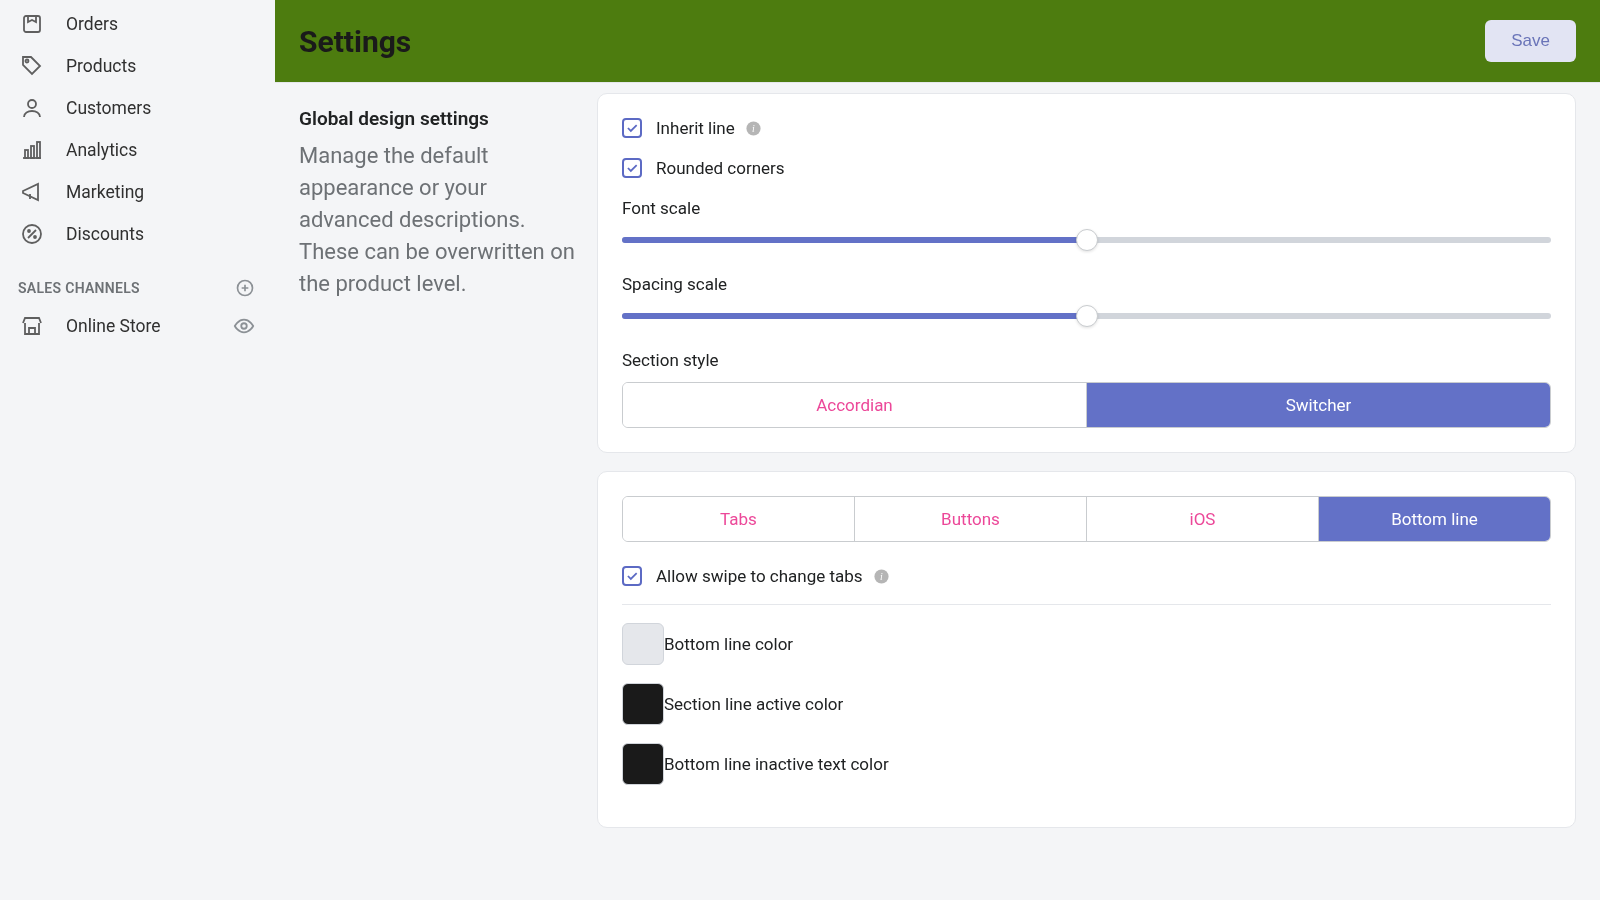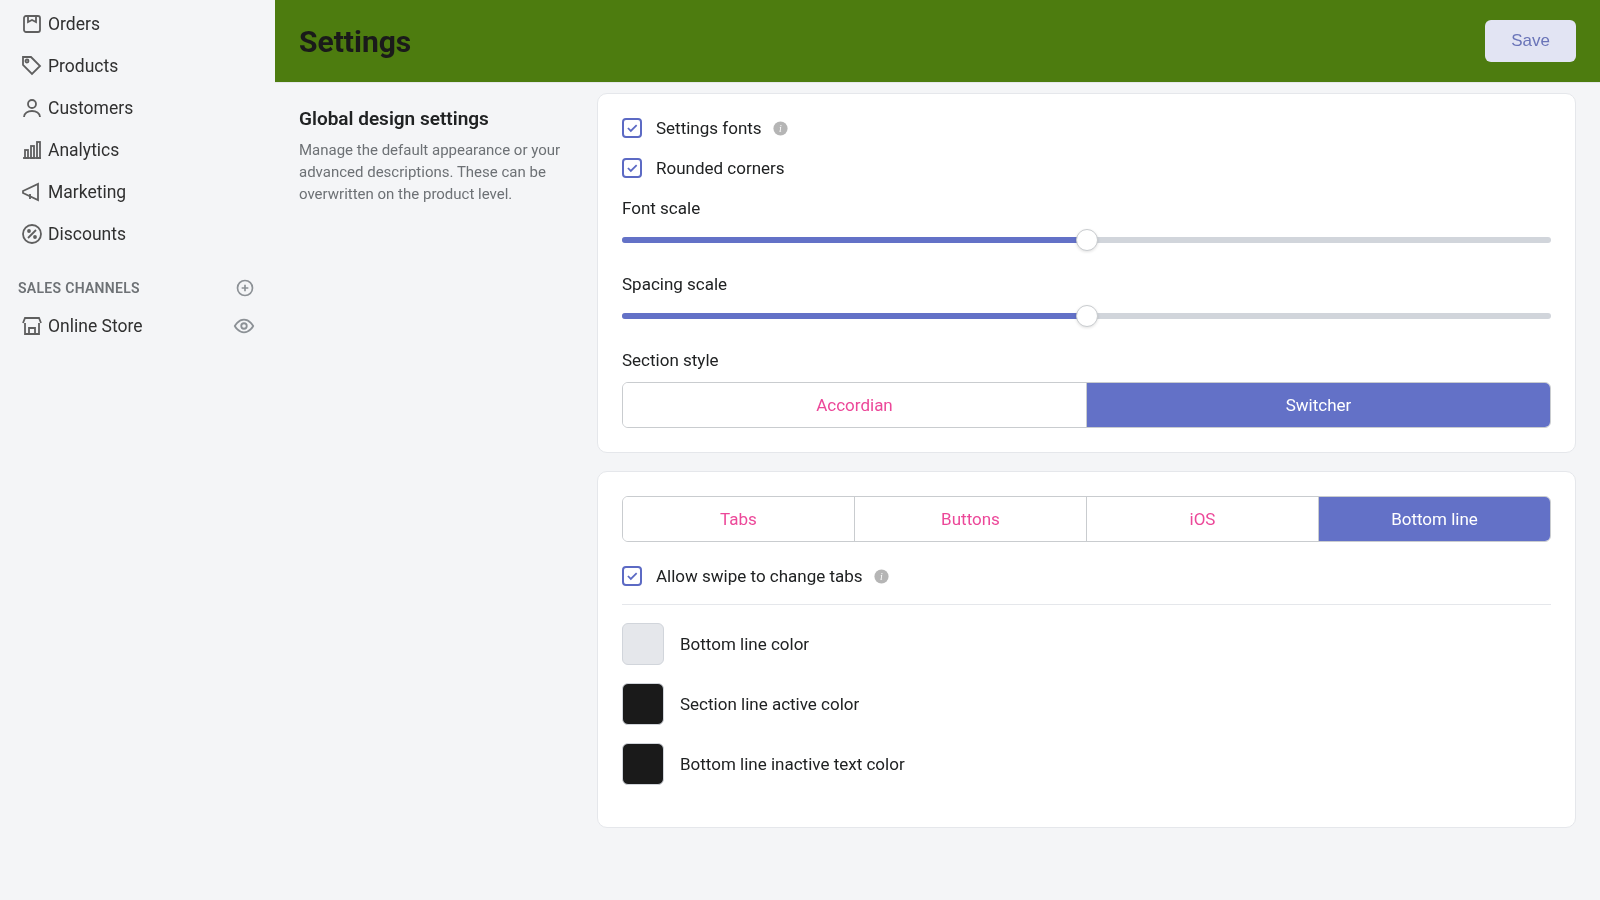--- a/index.html
+++ b/index.html
@@ -1,51 +1,51 @@
 <!DOCTYPE html>
 <html><head>
 <meta charset="utf-8">
 <style>
 * { box-sizing: border-box; margin: 0; padding: 0; }
 html, body { width: 1600px; height: 900px; overflow: hidden; font-family: -apple-system, BlinkMacSystemFont, "Segoe UI", Roboto, Helvetica, Arial, sans-serif; }
 body { display: flex; flex-direction: column; }
 .app { display: flex; flex: 1; background: #f4f5f7; }
 .sidebar { width: 275px; background: #f4f5f7; padding: 4px 10px; }
-.nav-item { display: flex; align-items: center; gap: 4px; padding: 8px 10px; border-radius: 6px; font-size: 17.5px; color: #303030; cursor: pointer; margin-bottom: 2px;}
+.nav-item { display: flex; align-items: center; gap: 22px; padding: 8px 10px; border-radius: 6px; font-size: 17.5px; color: #303030; cursor: pointer; margin-bottom: 2px;}
 .nav-item.active { background: #e1e0eb; color: #5c6ac4; font-weight: 500; }
 .nav-item .icon { width: 24px; height: 24px; flex-shrink: 0; display:flex; align-items:center; justify-content:center;}
 .section-heading { display: flex; justify-content: space-between; align-items: center; padding: 22px 10px 8px 8px; font-size: 14px; font-weight: 600; color: #6d7175; letter-spacing: 0.3px; }
 .add-circle { width: 20px; height: 20px; color:#8c9196;}
 .eye-icon { width:22px; height:22px; color:#8c9196; margin-left:auto;}
 .main { flex: 1; background: #fff; display:flex; flex-direction:column; overflow:hidden;}
 .topbar { display: flex; align-items: center; justify-content: space-between; padding: 20px 24px; border-bottom:1px solid #e5e7eb; background:#4d7c0f;}
 .page-title { font-size: 30px; font-weight: 700; color: #1a1a1a; }
 .save-btn { background: #e2e4f3; color: #6a74b8; border: none; padding: 11px 26px; border-radius: 6px; font-size: 17px; font-weight:500; cursor:pointer;}
 .content { display: flex; flex: 1; overflow: hidden; background:#f4f5f7;}
 .left-col { width: 322px; padding: 24px 22px 0 24px; }
 .section-title { font-size: 19px; font-weight: 600; color: #202223; margin-bottom: 10px;}
-.section-desc { font-size: 15px; color: #6d7175; line-height:1.45;}
+.section-desc { font-size: 22px; color: #6d7175; line-height:1.45;}
 .right-col { flex: 1; padding: 10px 24px 0 0; overflow-y:auto; }
 .card { background: #fff; border: 1px solid #e5e7eb; border-radius: 10px; padding: 24px; margin-bottom: 18px; }
 .chk-row { display: flex; align-items: center; gap: 14px; margin-bottom: 20px; }
 .checkbox { width: 20px; height: 20px; border: 2px solid #5c6ac4; border-radius: 4px; background:#fff; display:flex; align-items:center; justify-content:center; cursor:pointer; flex-shrink:0;}
 .checkbox svg { width:14px; height:14px; }
 .chk-label { font-size: 17px; color: #202223; }
 .info-icon { width:17px; height:17px; color:#b5b5b5; margin-left: -4px;}
 .field-label { font-size: 17px; color: #202223; margin-bottom: 12px; margin-top:11px;}
 .slider-wrap { position: relative; height: 20px; margin-bottom: 24px; }
 .slider-track { position:absolute; top:50%; left:0; right:0; height:6px; background:#d1d5db; border-radius:3px; transform:translateY(-50%);}
 .slider-fill { position:absolute; top:50%; left:0; height:6px; background:#6371c7; border-radius:3px; transform:translateY(-50%);}
 .slider-thumb { position:absolute; top:50%; width:22px; height:22px; background:#fff; border:1px solid #c9cccf; border-radius:50%; transform:translate(-50%,-50%); box-shadow:0 1px 3px rgba(0,0,0,0.12);}
 .seg-group { display:flex; border:1px solid #c9cccf; border-radius:6px; overflow:hidden;}
 .seg-btn { flex:1; text-align:center; padding:12px 0; font-size:17px; color:#ec4899; background:#fff; cursor:pointer; border-left:1px solid #c9cccf;}
 .seg-btn:first-child { border-left:none;}
 .seg-btn.active { background:#6371c7; color:#fff; }
 .hr { height:1px; background:#e5e7eb; margin:18px 0;}
-.color-row { display:flex; align-items:center; gap:16px; margin-bottom:18px;}
+.color-row { display:flex; align-items:center; margin-bottom:18px;}
 .swatch { width:42px; height:42px; border-radius:6px; border:1px solid #d1d5db;}
 </style>
 </head>
 <body>
 
 <div class="app">
   <div class="sidebar">
     <div class="nav-item">
       <span class="icon">
         <svg viewBox="0 0 24 24" fill="none" stroke="#5f5f5f" stroke-width="1.8">
@@ -143,21 +143,21 @@
         <div class="section-desc">Manage the default appearance or your advanced descriptions. These can be overwritten on the product level.</div>
       </div>
       <div class="right-col">
         <div class="card">
           <div class="chk-row">
             <div class="checkbox">
               <svg viewBox="0 0 24 24" fill="none" stroke="#5c6ac4" stroke-width="3">
                   <path d="M5 12l5 5L20 7"></path>
                 </svg>
             </div>
-            <span class="chk-label">Settings fonts</span>
+            <span class="chk-label">Inherit line</span>
             <span class="info-icon">
               <svg viewBox="0 0 24 24" fill="currentColor">
                   <circle cx="12" cy="12" r="10"></circle>
                   <text x="12" y="17" text-anchor="middle" fill="#fff" font-size="14" font-family="serif" font-style="italic">i</text>
                 </svg>
             </span>
           </div>
           <div class="chk-row">
             <div class="checkbox">
               <svg viewBox="0 0 24 24" fill="none" stroke="#5c6ac4" stroke-width="3">

